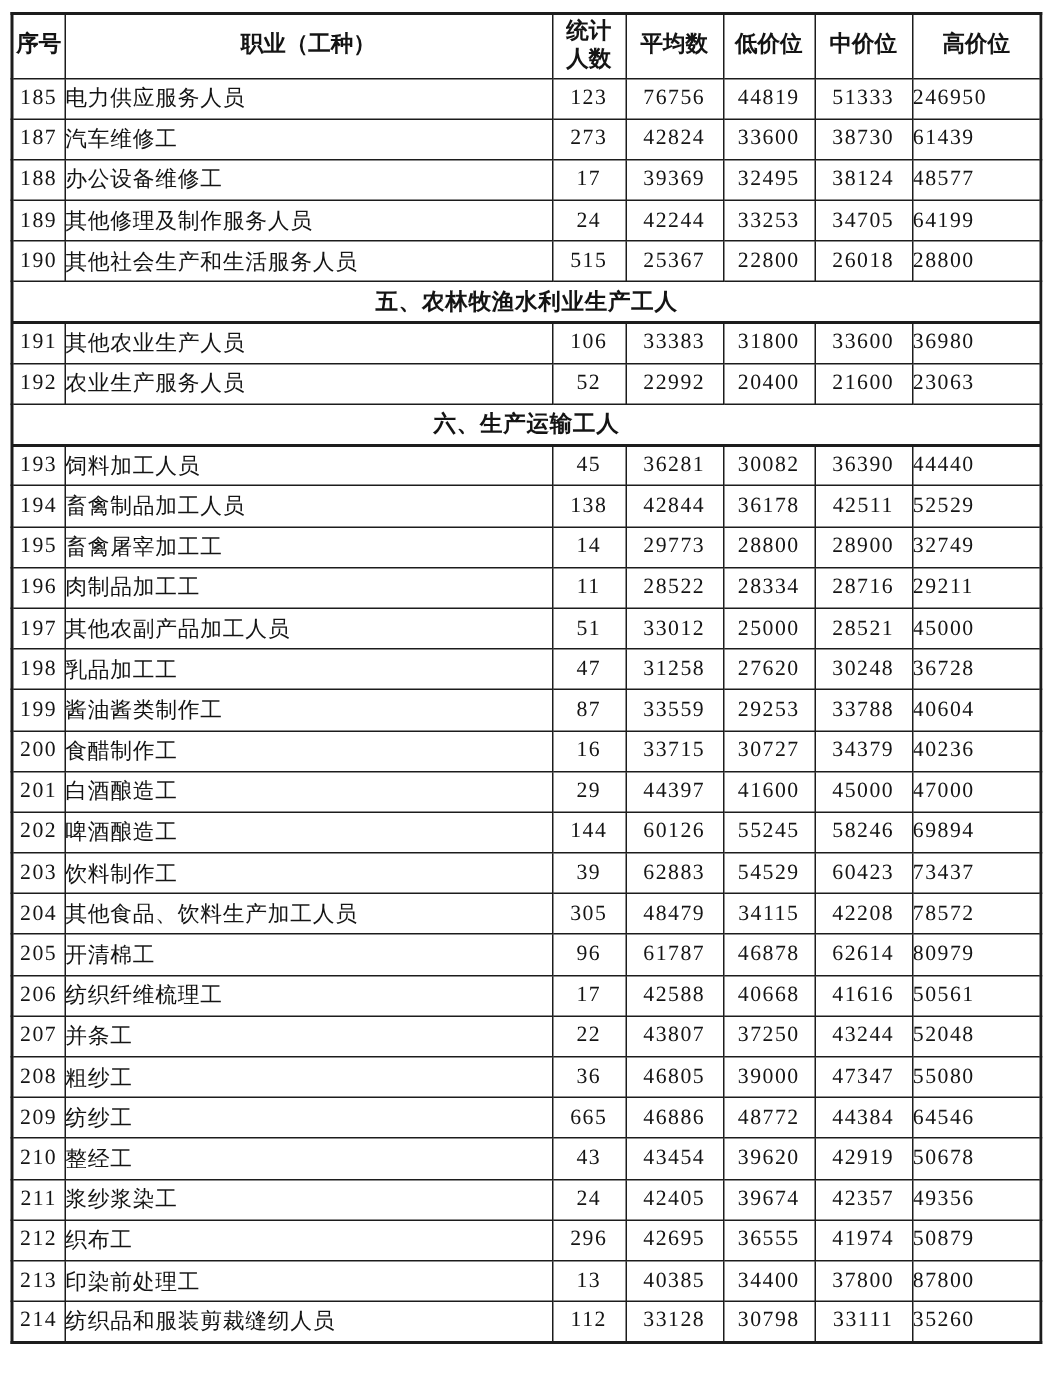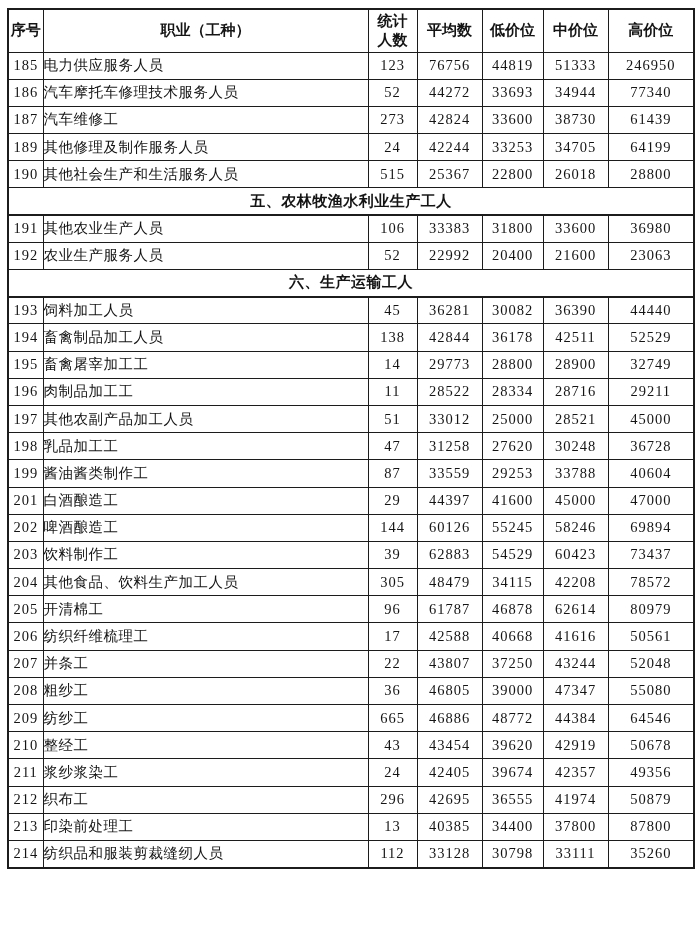--- a/index.html
+++ b/index.html
@@ -42,21 +42,21 @@
     line-height: 1.25;
   }
   tbody tr { height: 27.2px; padding-left: 12px; }
   tbody td { font-size: 14.5px; }
   td.c-no    { text-align: center; letter-spacing: 1px; }
   td.c-job   { text-align: left; padding-left: 6px; letter-spacing: 0.5px; }
   td.c-count { text-align: center; letter-spacing: 1px; }
   td.c-avg   { text-align: center; letter-spacing: 1px; }
   td.c-low   { text-align: center; letter-spacing: 1px; }
   td.c-mid   { text-align: center; letter-spacing: 1px; font-family: Liberation Serif, serif; }
-  td.c-high  { text-align: center; padding-right: 9px; letter-spacing: 1px; }
+  td.c-high  { text-align: left; padding-right: 9px; letter-spacing: 1px; }
   tr.section-row td {
     text-align: center;
     font-weight: bold;
     font-size: 15px;
     border-bottom: 2px solid #1c1c1c;
     letter-spacing: 0.5px;
     font-family: Liberation Mono, monospace;
   }
 </style>
 </head>
@@ -91,38 +91,38 @@
         <tr>
           <td class="c-no">185</td>
           <td class="c-job">电力供应服务人员</td>
           <td class="c-count">123</td>
           <td class="c-avg">76756</td>
           <td class="c-low">44819</td>
           <td class="c-mid">51333</td>
           <td class="c-high">246950</td>
         </tr>
         <tr>
-          <td class="c-no">186</td>
-          <td class="c-job">汽车摩托车修理技术服务人员</td>
-          <td class="c-count">52</td>
-          <td class="c-avg">44272</td>
-          <td class="c-low">33693</td>
-          <td class="c-mid">34944</td>
-          <td class="c-high">77340</td>
-        </tr>
-        <tr>
           <td class="c-no">187</td>
           <td class="c-job">汽车维修工</td>
           <td class="c-count">273</td>
           <td class="c-avg">42824</td>
           <td class="c-low">33600</td>
           <td class="c-mid">38730</td>
           <td class="c-high">61439</td>
         </tr>
         <tr>
+          <td class="c-no">188</td>
+          <td class="c-job">办公设备维修工</td>
+          <td class="c-count">17</td>
+          <td class="c-avg">39369</td>
+          <td class="c-low">32495</td>
+          <td class="c-mid">38124</td>
+          <td class="c-high">48577</td>
+        </tr>
+        <tr>
           <td class="c-no">189</td>
           <td class="c-job">其他修理及制作服务人员</td>
           <td class="c-count">24</td>
           <td class="c-avg">42244</td>
           <td class="c-low">33253</td>
           <td class="c-mid">34705</td>
           <td class="c-high">64199</td>
         </tr>
         <tr>
           <td class="c-no">190</td>
@@ -214,20 +214,29 @@
         <tr>
           <td class="c-no">199</td>
           <td class="c-job">酱油酱类制作工</td>
           <td class="c-count">87</td>
           <td class="c-avg">33559</td>
           <td class="c-low">29253</td>
           <td class="c-mid">33788</td>
           <td class="c-high">40604</td>
         </tr>
         <tr>
+          <td class="c-no">200</td>
+          <td class="c-job">食醋制作工</td>
+          <td class="c-count">16</td>
+          <td class="c-avg">33715</td>
+          <td class="c-low">30727</td>
+          <td class="c-mid">34379</td>
+          <td class="c-high">40236</td>
+        </tr>
+        <tr>
           <td class="c-no">201</td>
           <td class="c-job">白酒酿造工</td>
           <td class="c-count">29</td>
           <td class="c-avg">44397</td>
           <td class="c-low">41600</td>
           <td class="c-mid">45000</td>
           <td class="c-high">47000</td>
         </tr>
         <tr>
           <td class="c-no">202</td>

